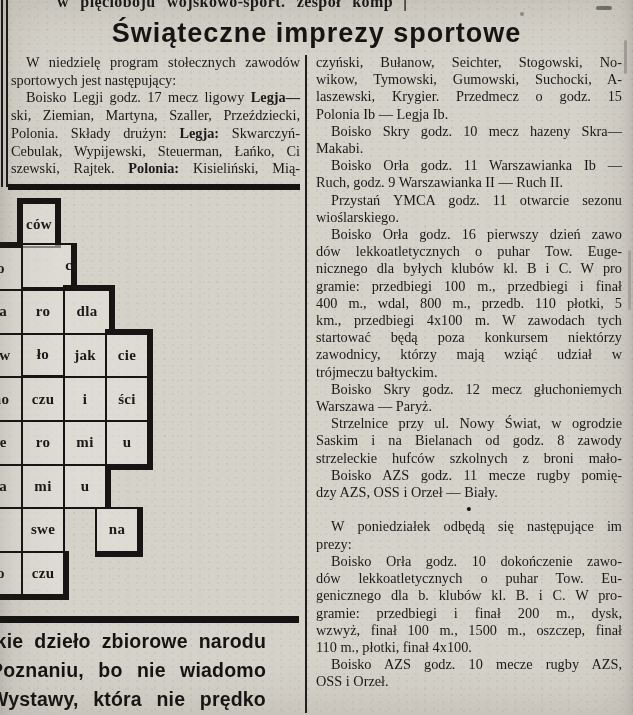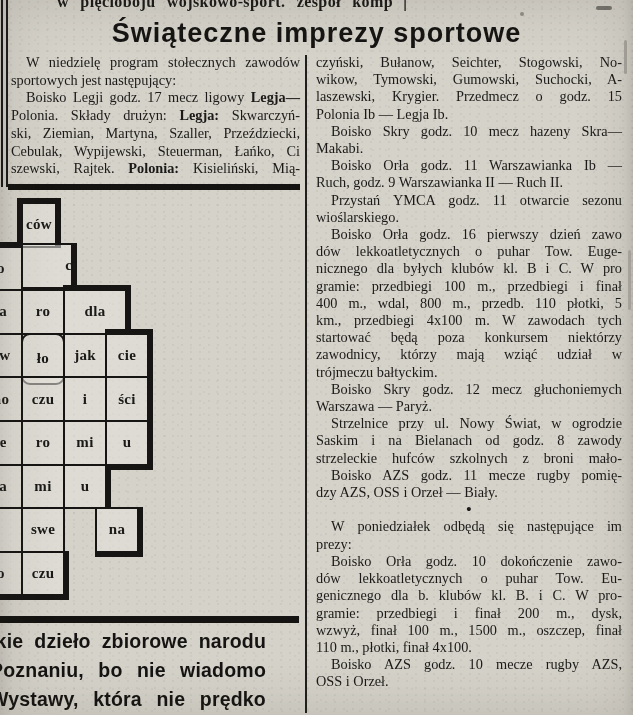--- a/index.html
+++ b/index.html
@@ -76,22 +76,22 @@
 
   <div class="mrule outer"></div>
   <div class="mrule inner"></div>
 
   <div class="headline">Świąteczne imprezy sportowe</div>
 
   <div class="col col-left" id="leftCol">
       <div class="tline indent">W niedzielę program stołecznych zawodów</div>
       <div class="tline tlast">sportowych jest następujący:</div>
       <div class="tline indent"><span>Boisko Legji godz. 17 mecz ligowy </span><span class="bseg">Legja—</span></div>
+      <div class="tline">ski, Ziemian, Martyna, Szaller, Przeździecki,</div>
       <div class="tline"><span>Polonia. Składy drużyn: </span><span class="bseg">Legja:</span><span> Skwarczyń-</span></div>
-      <div class="tline">ski, Ziemian, Martyna, Szaller, Przeździecki,</div>
       <div class="tline">Cebulak, Wypijewski, Steuerman, Łańko, Ci</div>
       <div class="tline"><span>szewski, Rajtek. </span><span class="bseg">Polonia:</span><span> Kisieliński, Mią-</span></div>
     </div>
 
   <div class="hrule top-rule"></div>
 
   <div class="puzzle" id="puzzleGrid">
       <div class="pcell" style="border-width: 6px 6px 2px; left: 17px; top: -4px; width: 44px; height: 49.6px;">
         <span>ców</span>
       </div>
@@ -100,27 +100,27 @@
       </div>
       <div class="pcell" style="border-width: 2px 6px 2px 2px; left: 21px; top: 41px; width: 52px; height: 45.6px; padding-left: 48px;">
         <span>ci</span>
       </div>
       <div class="pcell" style="border-width: 2px; left: -21px; top: 87.2px; width: 44px; height: 45.6px;">
         <span>la</span>
       </div>
       <div class="pcell" style="border-width: 2px; left: 21px; top: 87.2px; width: 44px; height: 45.6px;">
         <span>ro</span>
       </div>
-      <div class="pcell" style="border-width: 6px 6px 2px 2px; left: 63px; top: 83.2px; width: 68px; height: 49.6px;">
+      <div class="pcell" style="border-width: 6px 6px 2px 2px; left: 63px; top: 83.2px; width: 52px; height: 49.6px;">
         <span>dla</span>
       </div>
       <div class="pcell" style="border-width: 2px; left: -21px; top: 130.8px; width: 44px; height: 45.6px;">
         <span>ów</span>
       </div>
-      <div class="pcell" style="border-width: 2px; left: 21px; top: 130.8px; width: 44px; height: 52px; border-radius: 9px;">
+      <div class="pcell" style="border-width: 2px; left: 21px; top: 130.8px; width: 44px; height: 44px;">
         <span>ło</span>
       </div>
       <div class="pcell" style="border-width: 2px; left: 63px; top: 130.8px; width: 44px; height: 45.6px;">
         <span>jak</span>
       </div>
       <div class="pcell" style="border-width: 6px 6px 2px 2px; left: 105px; top: 126.8px; width: 48px; height: 49.6px; align-items: center;">
         <span>cie</span>
       </div>
       <div class="pcell" style="border-width: 2px; left: -21px; top: 174.4px; width: 44px; height: 45.6px;">
         <span>no</span>

